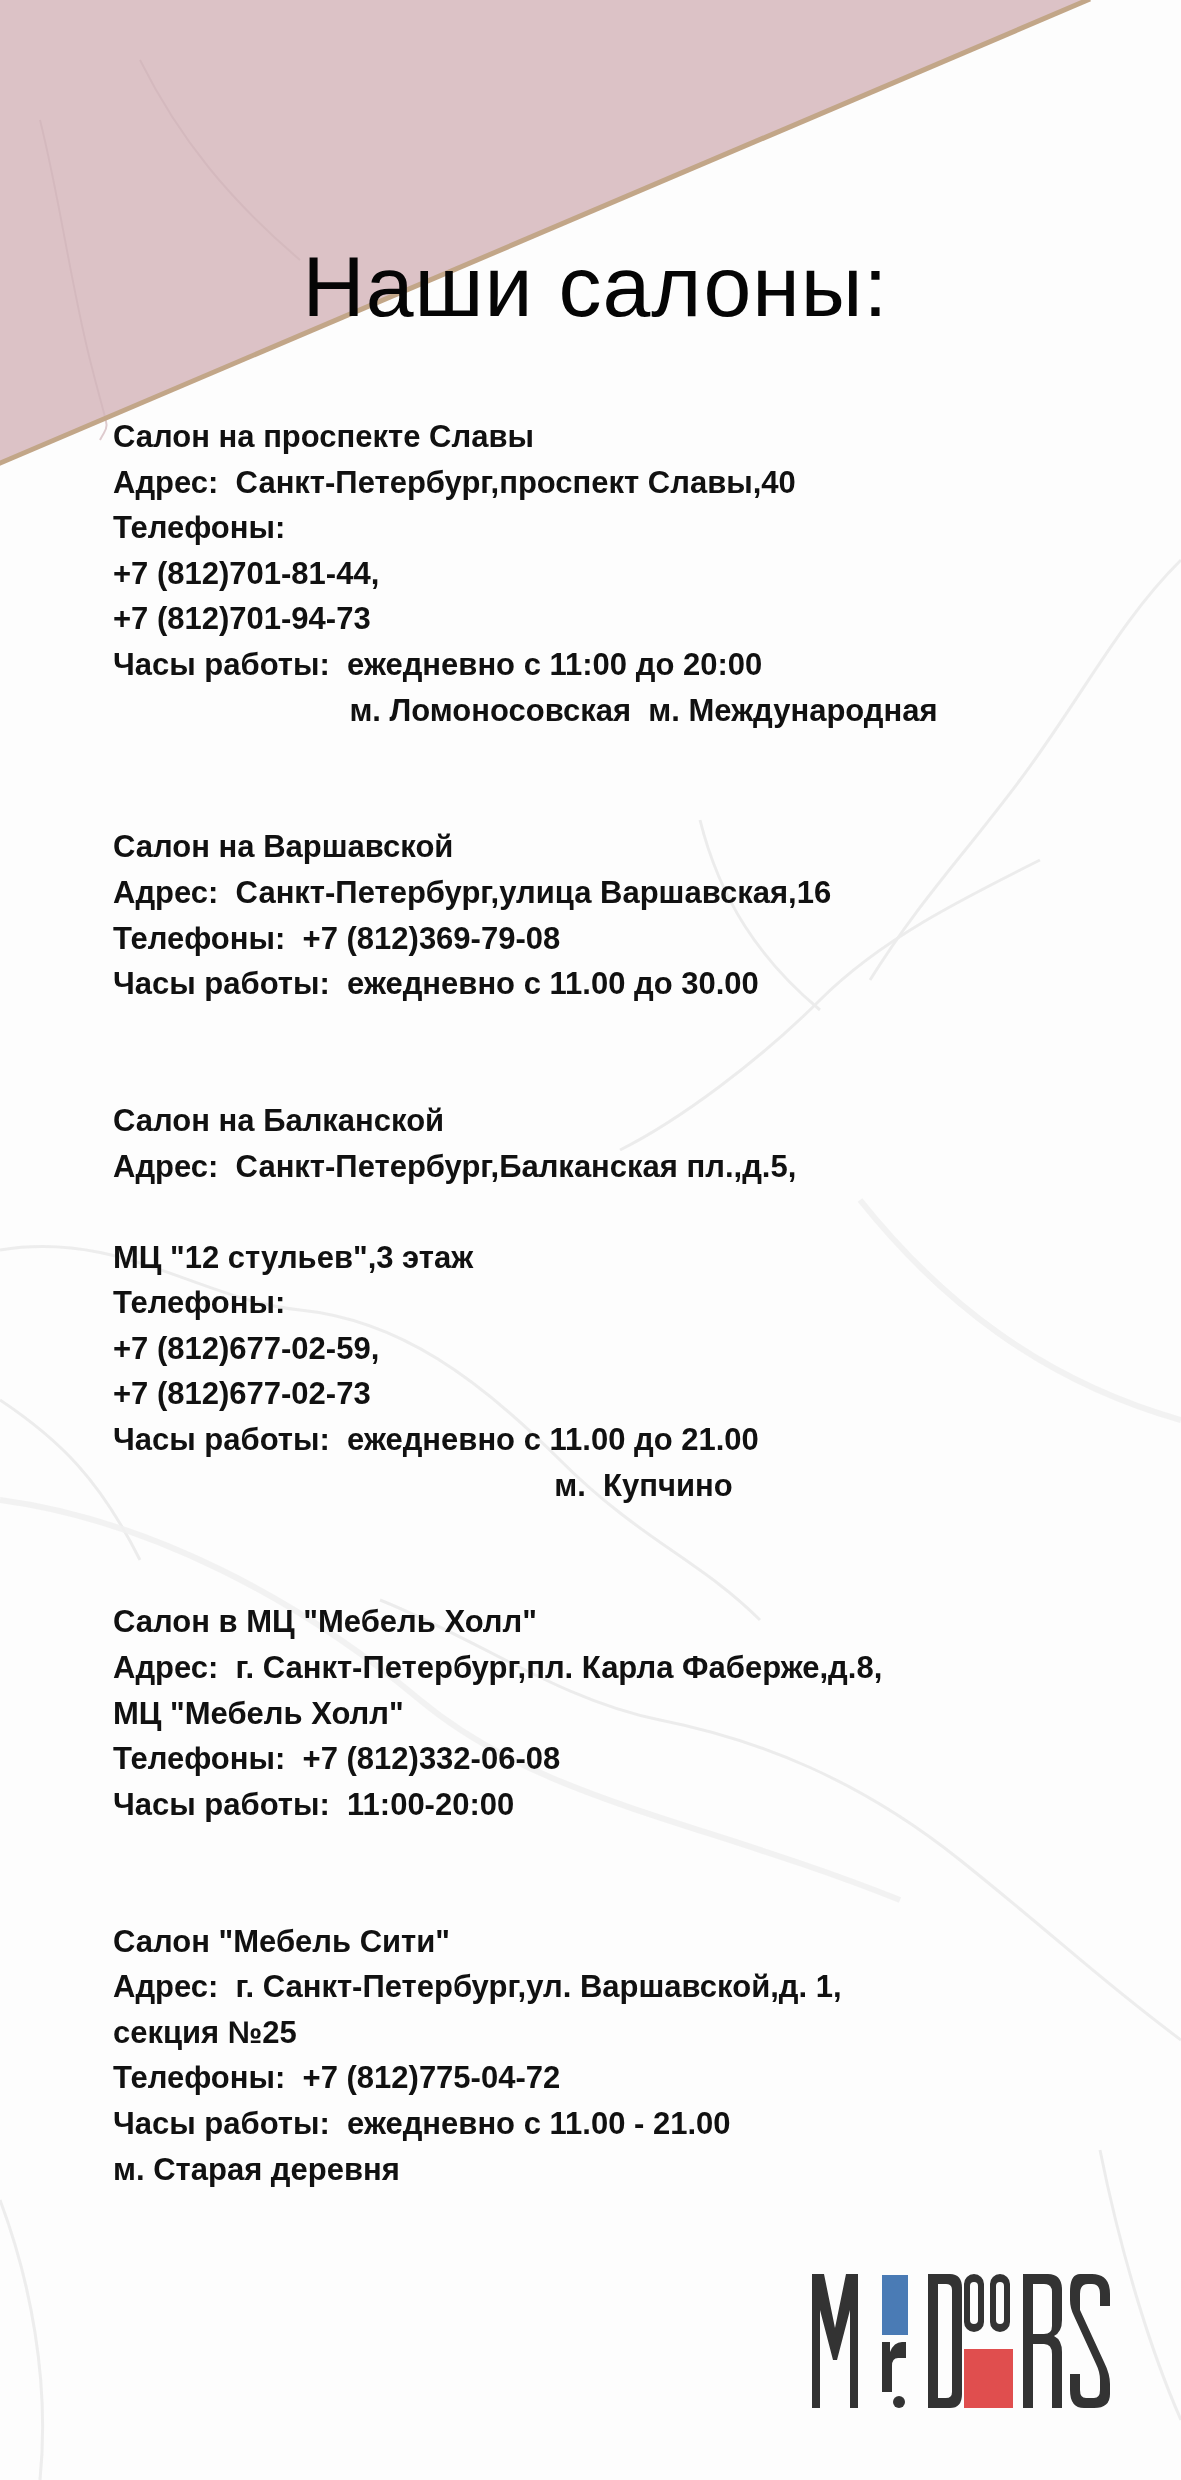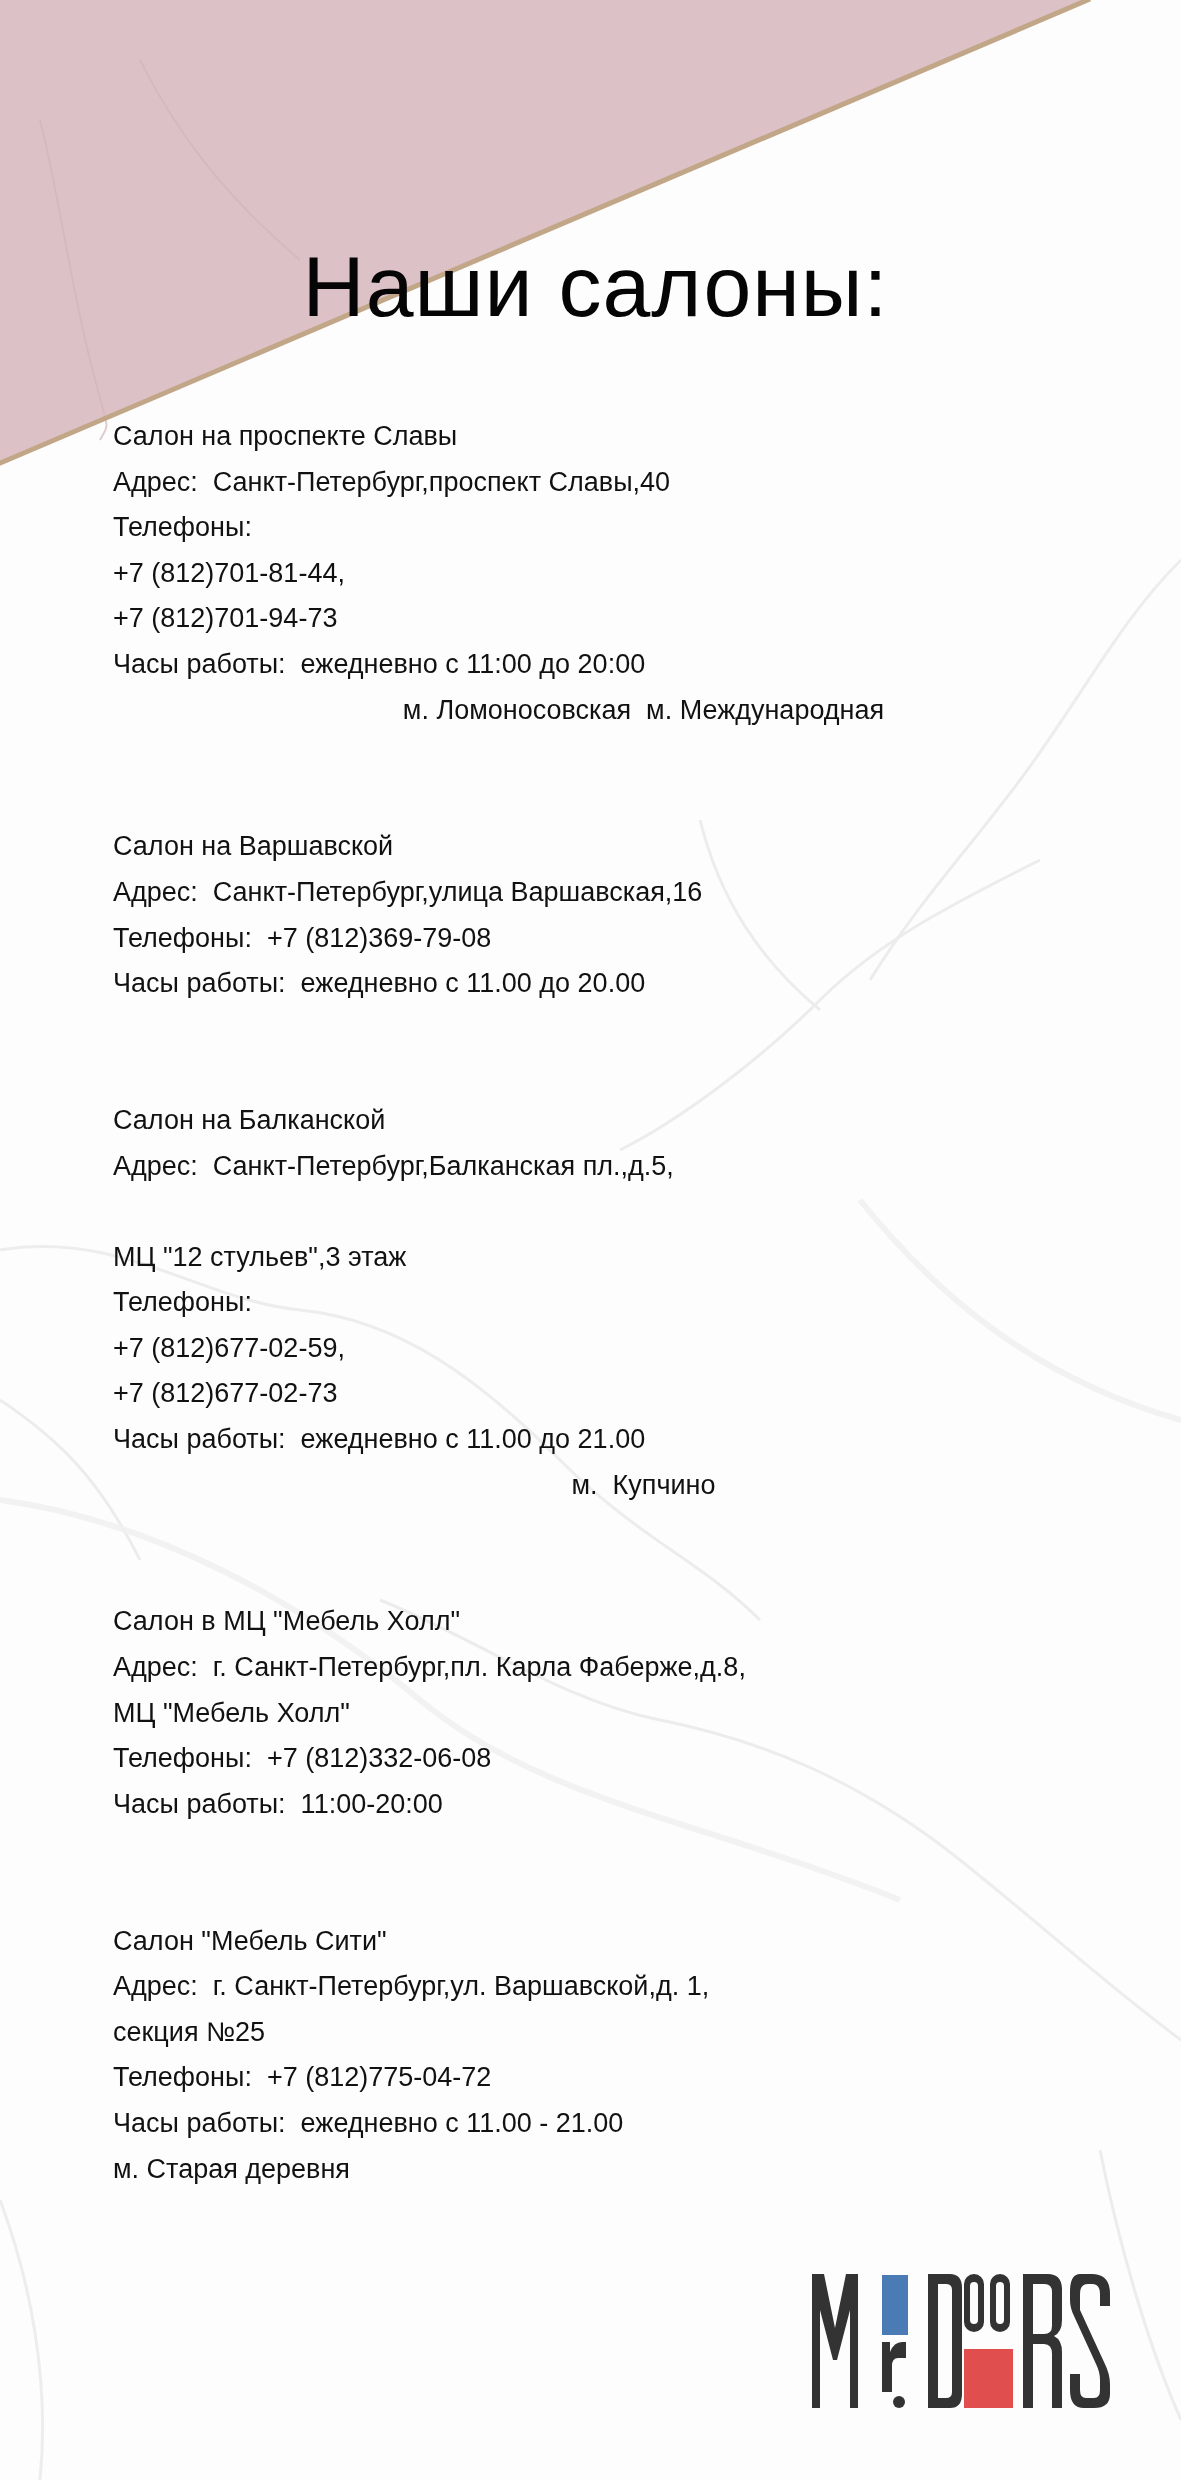--- a/index.html
+++ b/index.html
@@ -33,25 +33,26 @@
     margin: 0;
     letter-spacing: 1px;
   }
   .salons {
     position: absolute;
     left: 113px;
     top: 414px;
     width: 1040px;
   }
   .line {
-    font-size: 27px;
+    font-size: 31px;
     line-height: 45.6px;
     height: 45.6px;
     white-space: pre;
     color: #111111;
+    font-weight: bold;
   }
   .salon-gap {
     height: 91.2px;
   }
   .indent {
     padding-left: 21px;
     text-align: center;
   }
   .logo {
     position: absolute;
@@ -100,21 +101,21 @@
     <div class="line">+7 (812)701-94-73</div>
     <div class="line">Часы работы:  ежедневно с 11:00 до 20:00</div>
     <div class="line indent">м. Ломоносовская  м. Международная</div>
   </div>
   <div class="salon-gap"></div>
 
   <div>
     <div class="line">Салон на Варшавской</div>
     <div class="line">Адрес:  Санкт-Петербург,улица Варшавская,16</div>
     <div class="line">Телефоны:  +7 (812)369-79-08</div>
-    <div class="line">Часы работы:  ежедневно с 11.00 до 20.00</div>
+    <div class="line">Часы работы:  ежедневно с 11.00 до 30.00</div>
   </div>
   <div class="salon-gap"></div>
 
   <div>
     <div class="line">Салон на Балканской</div>
     <div class="line">Адрес:  Санкт-Петербург,Балканская пл.,д.5,</div>
     <div class="line"></div>
     <div class="line">МЦ "12 стульев",3 этаж</div>
     <div class="line">Телефоны:</div>
     <div class="line">+7 (812)677-02-59,</div>

